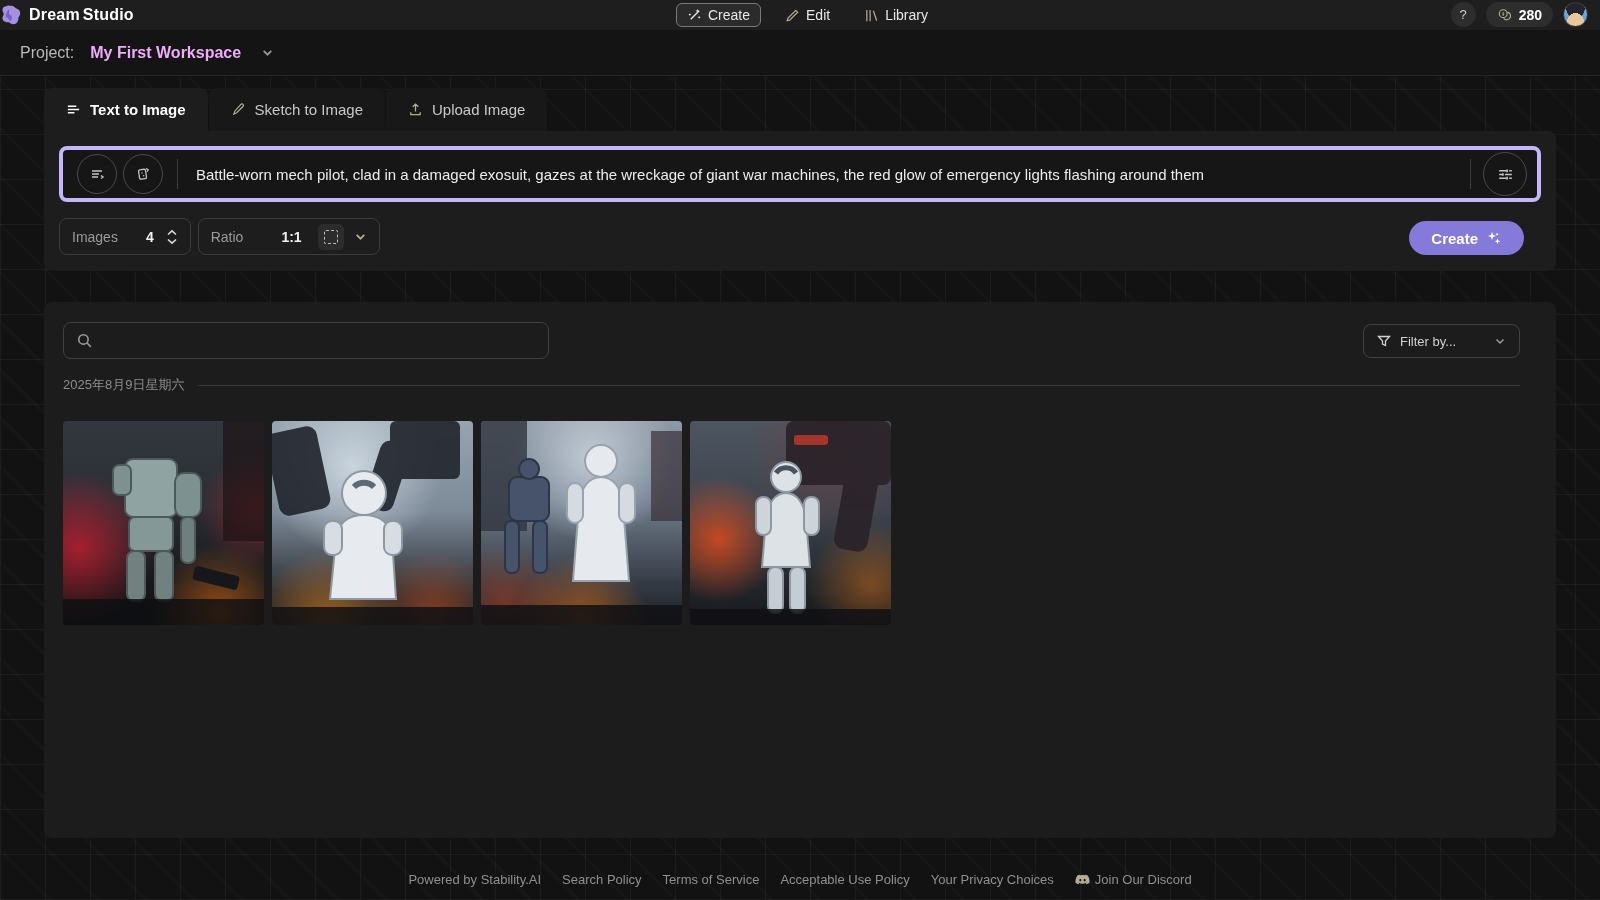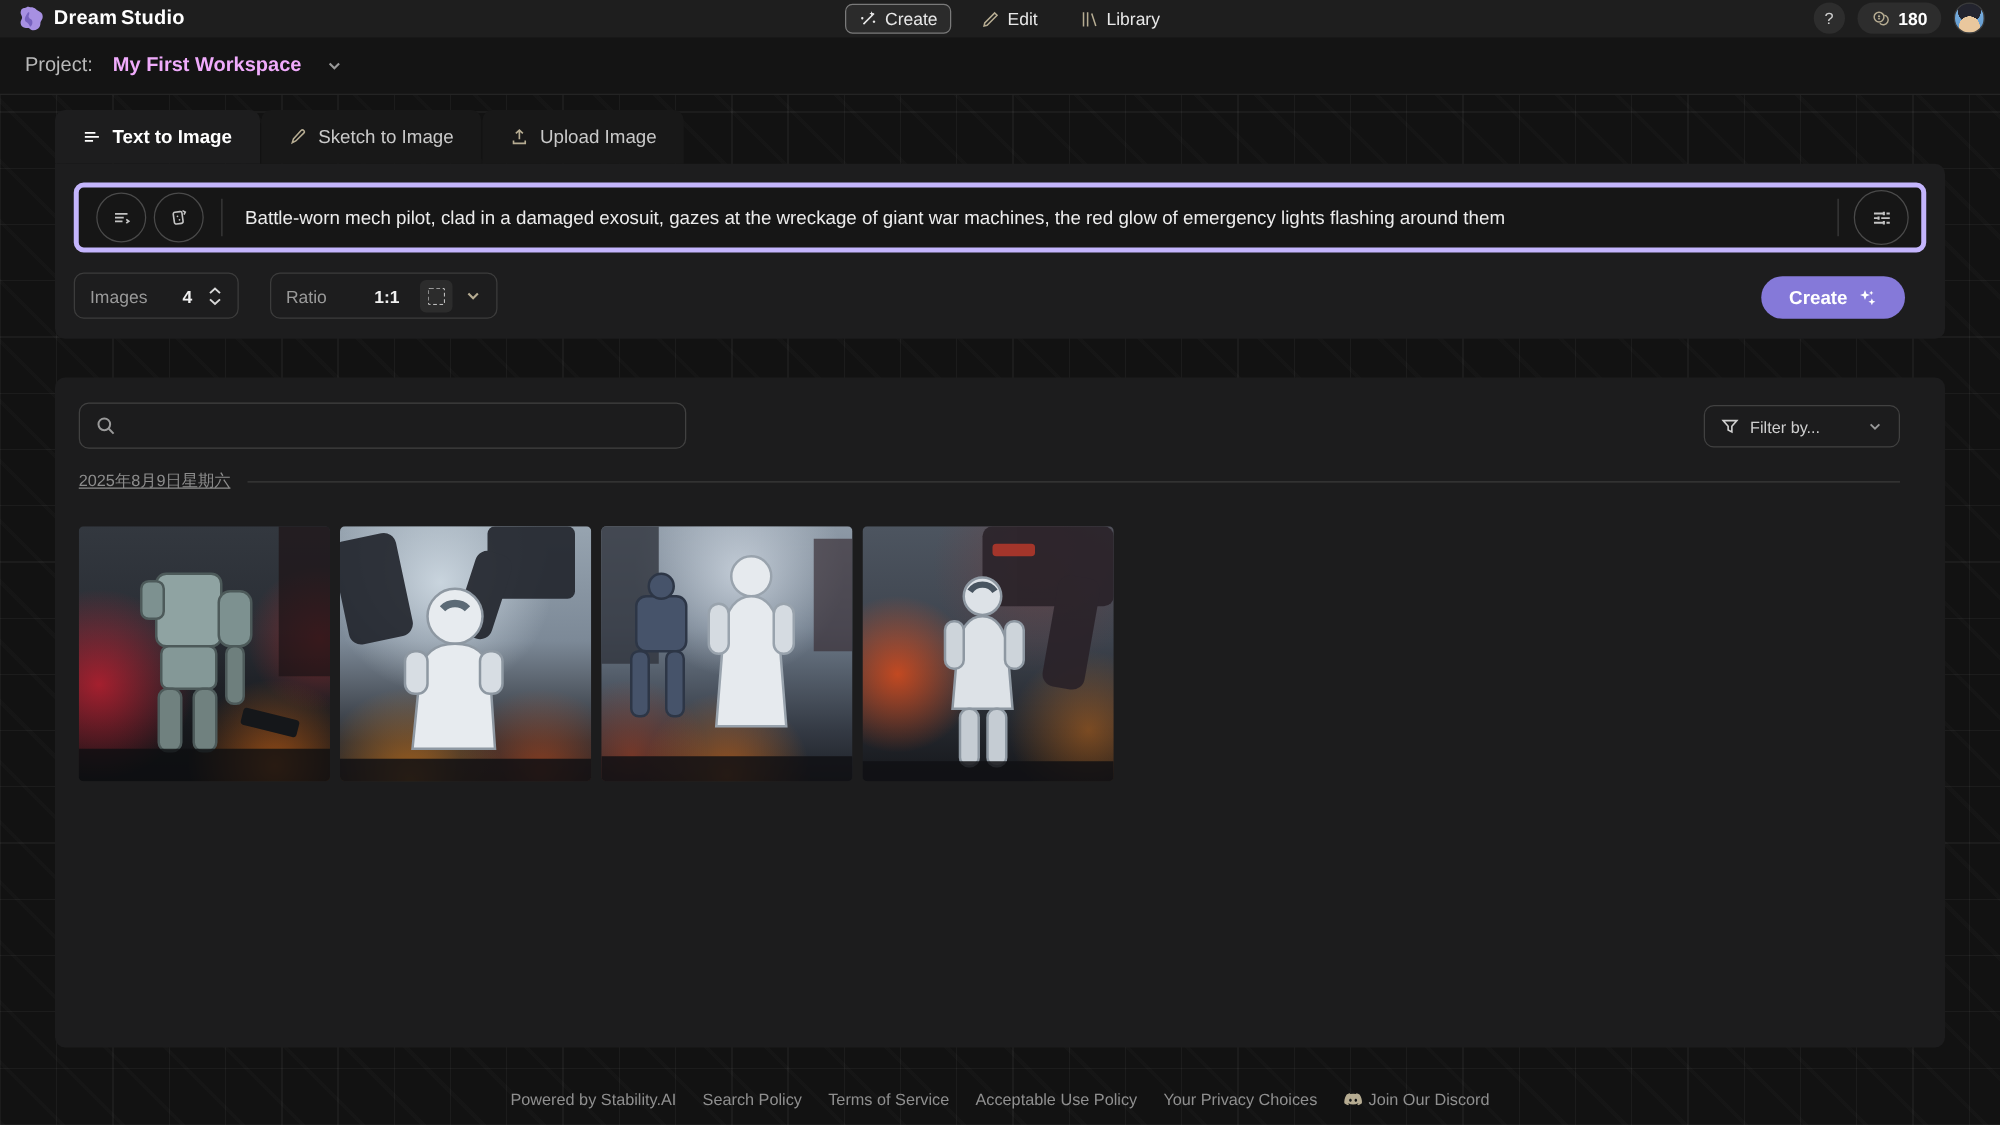--- a/index.html
+++ b/index.html
@@ -2,21 +2,21 @@
 <html><head>
 <meta charset="utf-8">
 <style>
   * { margin:0; padding:0; box-sizing:border-box; }
   html,body { width:1600px; height:900px; overflow:hidden; background:#121212;
     font-family:"Liberation Sans", sans-serif; -webkit-font-smoothing:antialiased; }
 
   
   .topbar { position:absolute; left:0; top:0; width:1600px; height:30px;
     background:#1e1e1e; display:flex; align-items:center; z-index:30; }
-  .brand { display:flex; align-items:center; gap:7px; padding-left:14px; width:320px; }
+  .brand { display:flex; align-items:center; gap:7px; width:320px; }
   .brand-name { color:#fff; font-size:16px; font-weight:700; letter-spacing:.2px; }
   .brand-name .p2 { margin-left:3px; }
   .topnav { display:flex; align-items:center; gap:14px; position:absolute; left:676px; top:0; height:30px; }
   .navbtn { display:flex; align-items:center; gap:6px; color:#e8e8e8; font-size:14px;
     padding:3px 10px; border-radius:6px; cursor:pointer; white-space:nowrap; }
   .navbtn.active { background:#2b2b2b; border:1px solid #7a7a7a; }
   .nav-icon svg { display:block; }
   .top-right { position:absolute; right:12px; top:2px; display:flex; align-items:center; gap:10px; }
   .help-btn { width:25px; height:25px; border-radius:50%; background:#2d2d2d; color:#cfcfcf;
     font-size:13px; display:flex; align-items:center; justify-content:center; cursor:pointer; }
@@ -58,21 +58,21 @@
     display:flex; align-items:center; padding:0 10px 0 14px; }
   .circle-btn { width:40px; height:40px; border-radius:50%; border:1px solid #4a4a4a;
     display:flex; align-items:center; justify-content:center; cursor:pointer; flex:0 0 auto; }
   .circle-btn + .circle-btn { margin-left:6px; }
   .v-div { width:1px; align-self:stretch; margin:9px 0; background:#3c3c3c; }
   .prompt-bar .v-div { margin-left:14px; margin-right:8px; }
   .prompt-input { flex:1; background:transparent; border:0; outline:0; color:#ececec;
     font-size:15px; font-family:"Liberation Sans",sans-serif; padding:0 10px; }
   .prompt-bar .v-div.right { margin-left:8px; margin-right:12px; }
 
-  .controls-row { position:absolute; left:15px; top:87px; display:flex; gap:25px; }
+  .controls-row { position:absolute; left:15px; top:87px; display:flex; gap:7px; }
   .chip { height:37px; border:1px solid #3c3c3c; border-radius:8px; display:flex;
     align-items:center; padding:0 12px; cursor:pointer; }
   .chip-label { color:#9a9a9a; font-size:14px; }
   .chip-value { color:#f0f0f0; font-size:14px; font-weight:600; }
   .stepper { display:flex; flex-direction:column; gap:2px; margin-left:12px; cursor:pointer; }
   .ratio-box { width:26px; height:26px; background:#2c2c2c; border-radius:5px; margin:0 10px 0 16px;
     display:flex; align-items:center; justify-content:center; }
   .dashed-sq { width:14px; height:14px; border:1.5px dashed #bdbdbd; border-radius:2px; }
   .images-chip .chip-value { margin-left:28px; }
   .ratio-chip .chip-value { margin-left:38px; }
@@ -91,21 +91,21 @@
     border:1px solid #414141; border-radius:8px; display:flex; align-items:center; padding:0 12px; }
   .search-input { flex:1; background:transparent; border:0; outline:0; color:#dadada;
     font-size:15px; margin-left:10px; font-family:"Liberation Sans",sans-serif; }
   .search-input::placeholder { color:#8f8f8f; }
   .filter-box { position:absolute; right:36px; top:22px; height:34px; min-width:157px;
     border:1px solid #414141; border-radius:8px; display:flex; align-items:center;
     gap:9px; padding:0 13px; cursor:pointer; }
   .filter-label { color:#cfcfcf; font-size:13px; flex:1; }
 
   .date-row { position:absolute; left:19px; right:36px; top:74px; display:flex; align-items:center; }
-  .date-text { color:#8d8d8d; font-size:13px; white-space:nowrap;text-decoration:underline; }
+  .date-text { color:#8d8d8d; font-size:13px; white-space:nowrap; }
   .date-rule { flex:1; height:1px; background:#3a3a3a; margin-left:14px; }
 
   .thumbs { position:absolute; left:19px; top:119px; display:flex; gap:8px; }
   .thumb { width:201px; height:204px; border-radius:4px; overflow:hidden; position:relative; cursor:pointer; }
   .thumb svg { position:absolute; left:0; top:0; }
   .thumb1 { background:
       radial-gradient(circle at 8% 62%, rgba(236,30,50,.65), transparent 34%),
       radial-gradient(circle at 96% 44%, rgba(220,40,40,.45), transparent 26%),
       radial-gradient(circle at 78% 94%, rgba(255,120,20,.55), transparent 28%),
       linear-gradient(180deg,#33383f 0%,#2a2e35 40%,#17191d 78%,#101113 100%); }
@@ -181,21 +181,21 @@
       <span>?</span>
     </div>
     <div class="credits">
       <span style="display:flex;">
         <svg width="16" height="14" viewBox="0 0 18 15" fill="none" stroke="#b6ac92" stroke-width="1.3">
           <circle cx="7" cy="6" r="4.4"></circle>
             <path d="M11.7 4.2a4.4 4.4 0 1 1-4 7.4"></path>
           <path d="M7 4v1M7 7.5v1M6 5.5h2M6 7h2" stroke-width="1"></path>
         </svg>
       </span>
-      <span class="credits-value">180</span>
+      <span class="credits-value">280</span>
     </div>
     <div class="avatar"></div>
   </div>
 </div>
 
 <div class="projectbar">
   <span class="proj-label">Project:</span>
   <span class="proj-name">My First Workspace</span>
   <span class="proj-caret">
     <svg width="13" height="13" viewBox="0 0 12 12" fill="none" stroke="#9a9a9a" stroke-width="1.6">

